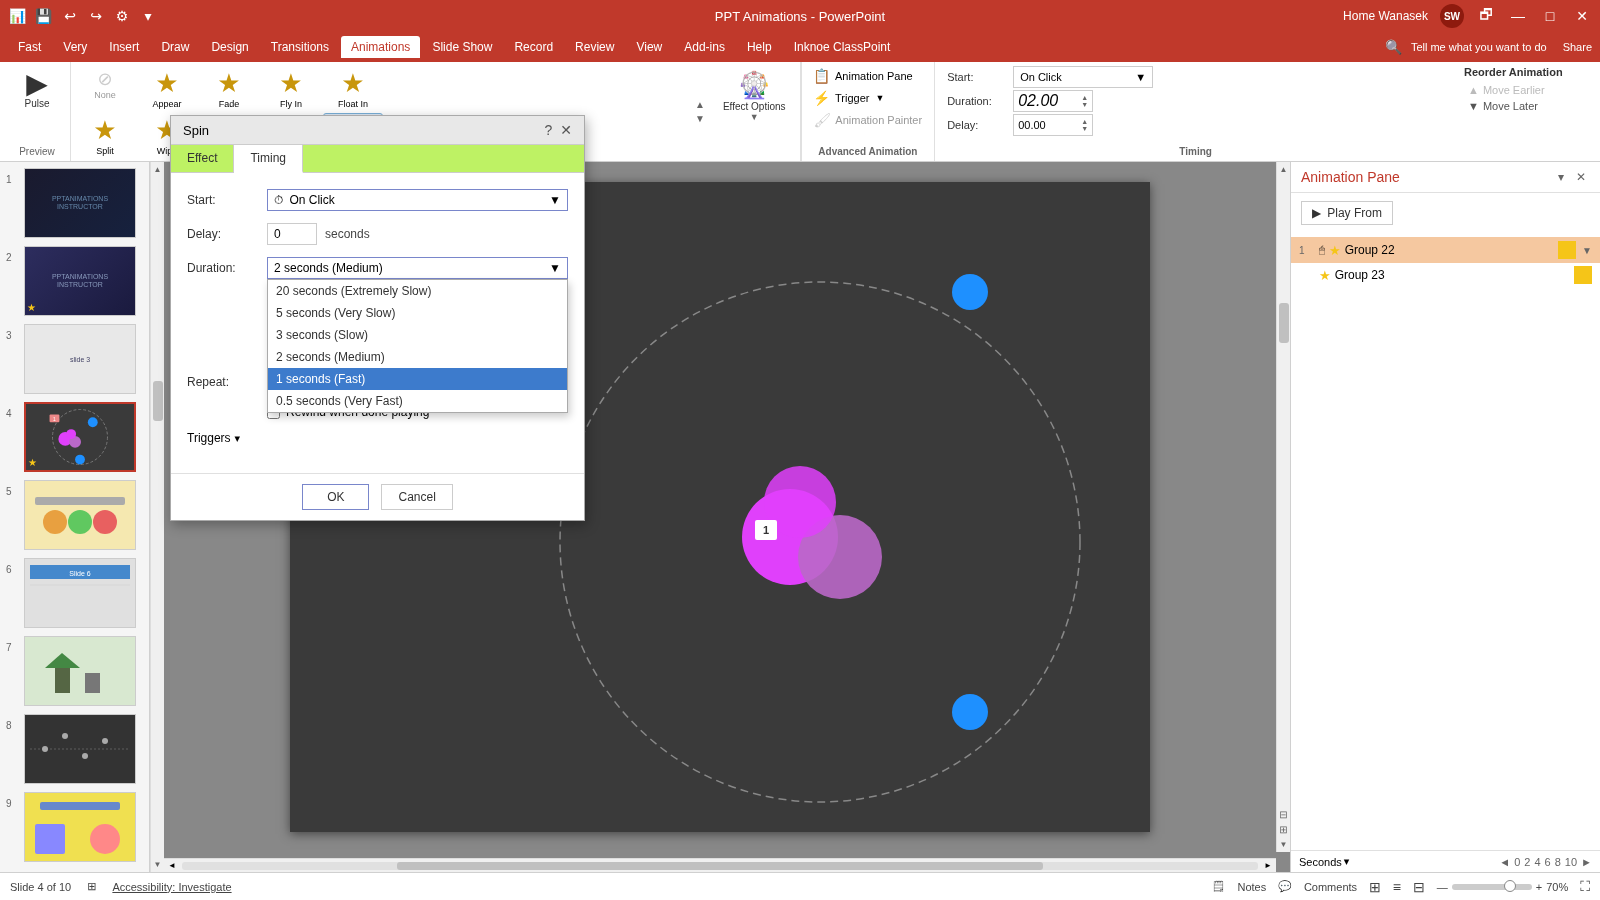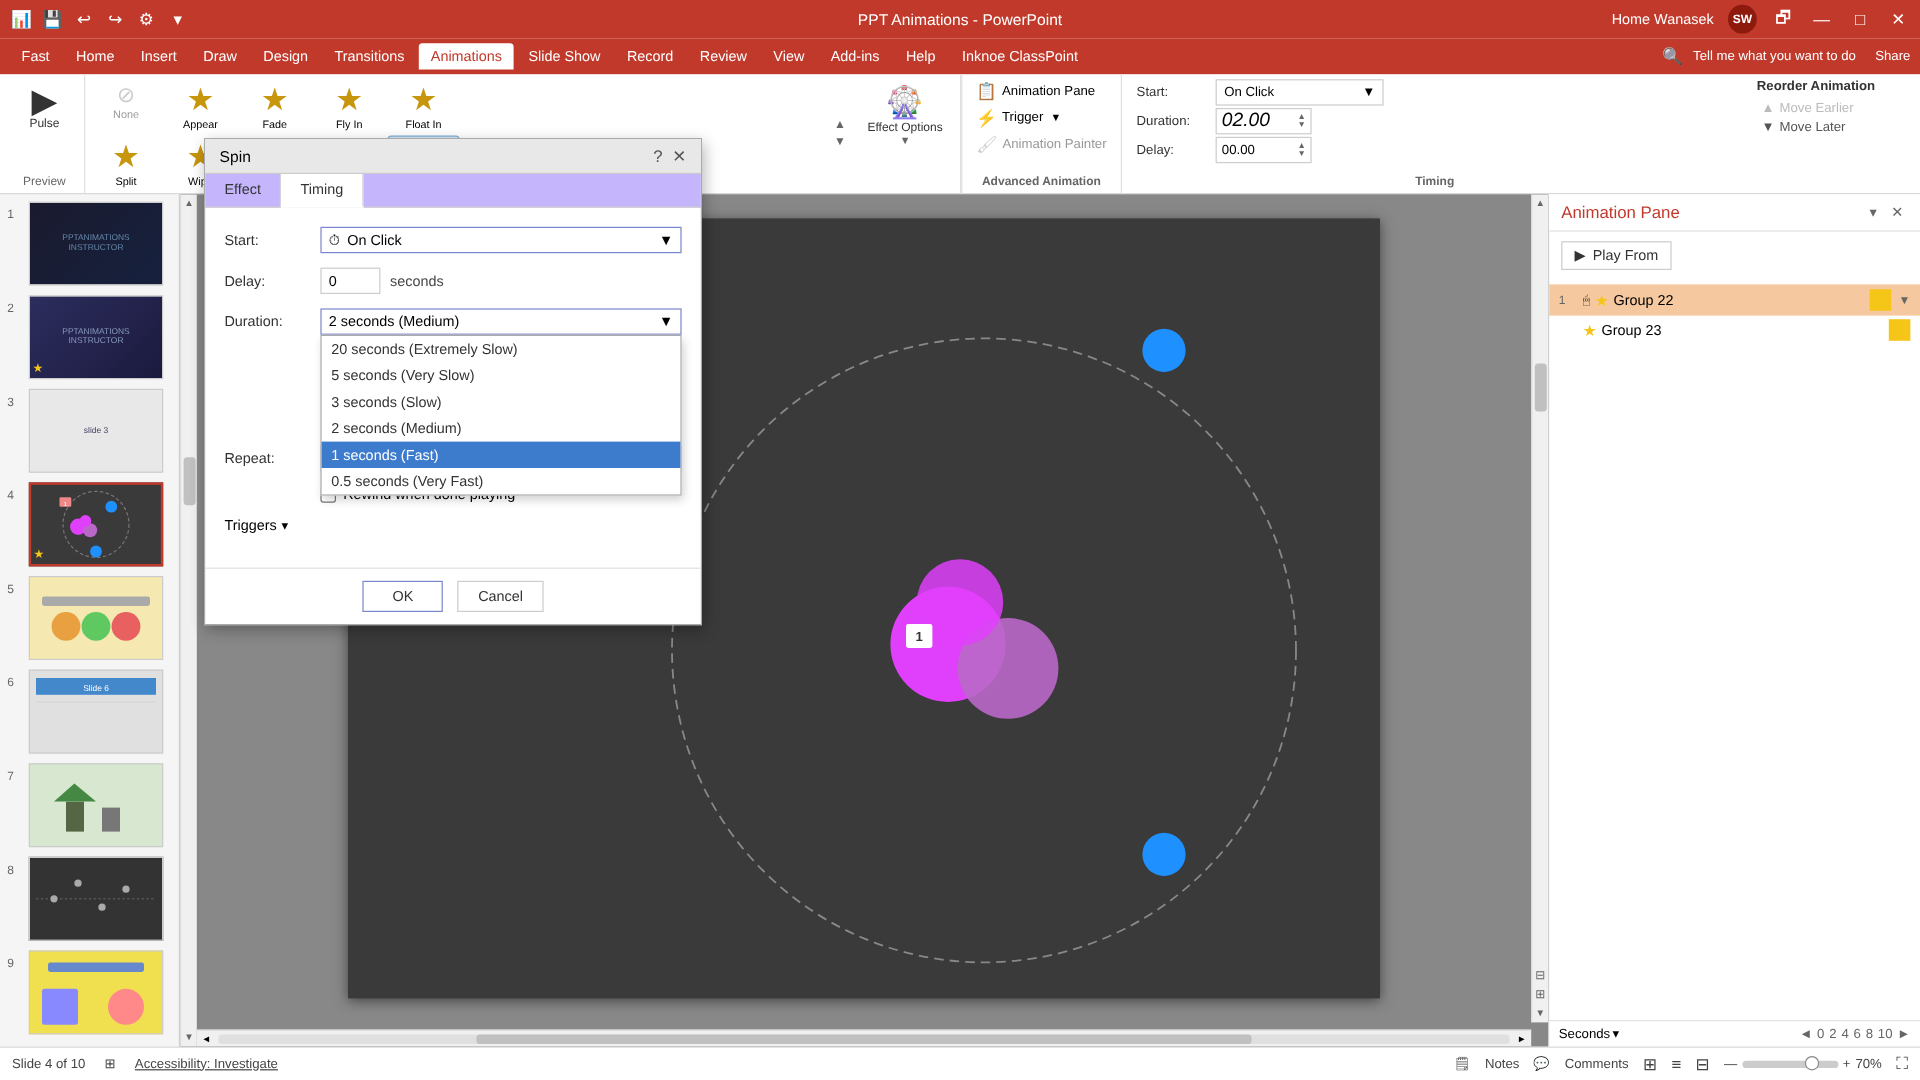--- a/index.html
+++ b/index.html
@@ -373,21 +373,21 @@
       justify-content: space-between;
       border-bottom: 1px solid #ccc;
     }
     .modal-title { font-size: 13px; font-weight: 400; }
     .modal-titlebar-btns { display: flex; gap: 8px; align-items: center; }
     .modal-help { cursor: pointer; font-size: 14px; color: #555; }
     .modal-close { cursor: pointer; font-size: 14px; color: #555; }
     .modal-tabs {
       display: flex;
       border-bottom: 1px solid #ccc;
-      background: #c4b5fd;
+      background: #bef264;
     }
     .modal-tab {
       padding: 6px 16px;
       cursor: pointer;
       font-size: 12px;
       color: #333;
       border-right: 1px solid #ccc;
     }
     .modal-tab.active {
       background: white;
@@ -524,21 +524,21 @@
     <div class="user-badge">SW</div>
     <div class="qat-btn">🗗</div>
     <div class="qat-btn">—</div>
     <div class="qat-btn">□</div>
     <div class="qat-btn">✕</div>
   </div>
 </div>
 
 <div class="menu-bar">
   <div class="menu-item">Fast</div>
-  <div class="menu-item">Home</div>
+  <div class="menu-item">Very</div>
   <div class="menu-item">Insert</div>
   <div class="menu-item">Draw</div>
   <div class="menu-item">Design</div>
   <div class="menu-item">Transitions</div>
   <div class="menu-item active">Animations</div>
   <div class="menu-item">Slide Show</div>
   <div class="menu-item">Record</div>
   <div class="menu-item">Review</div>
   <div class="menu-item">View</div>
   <div class="menu-item">Add-ins</div>

